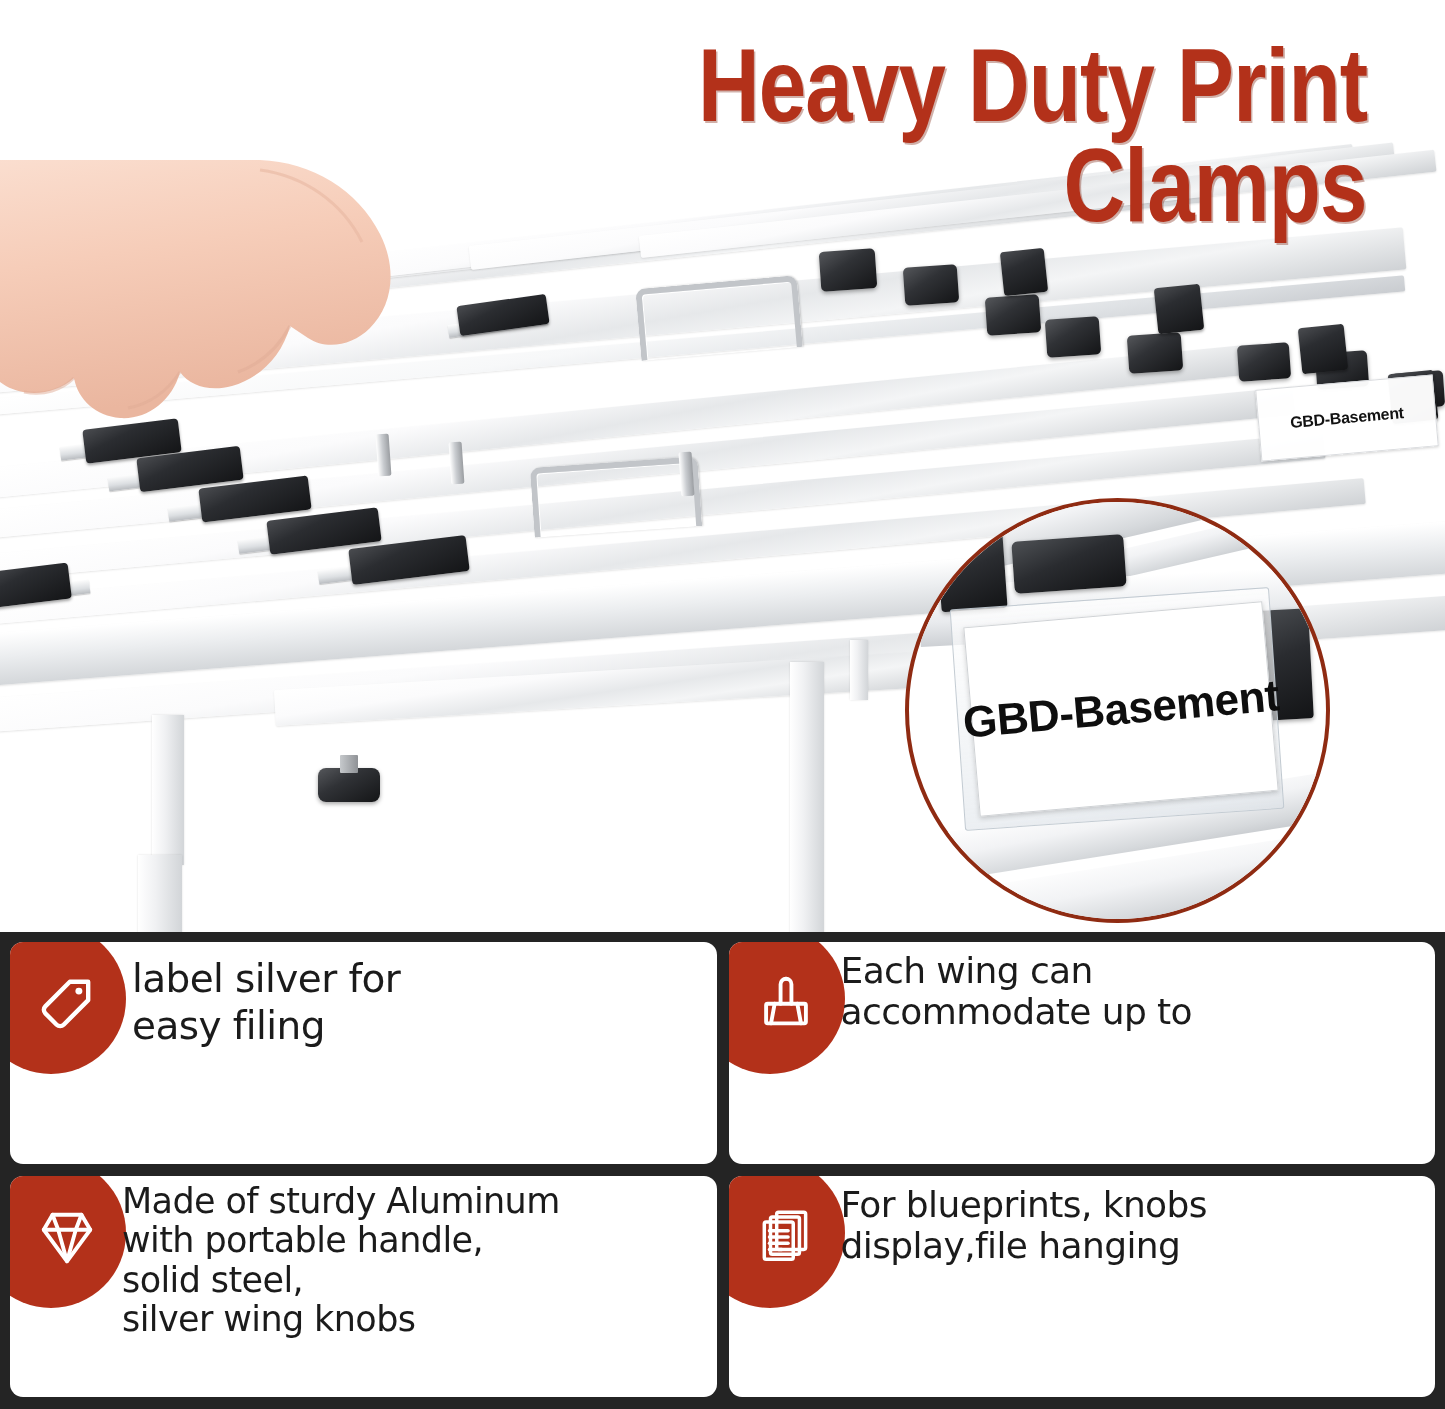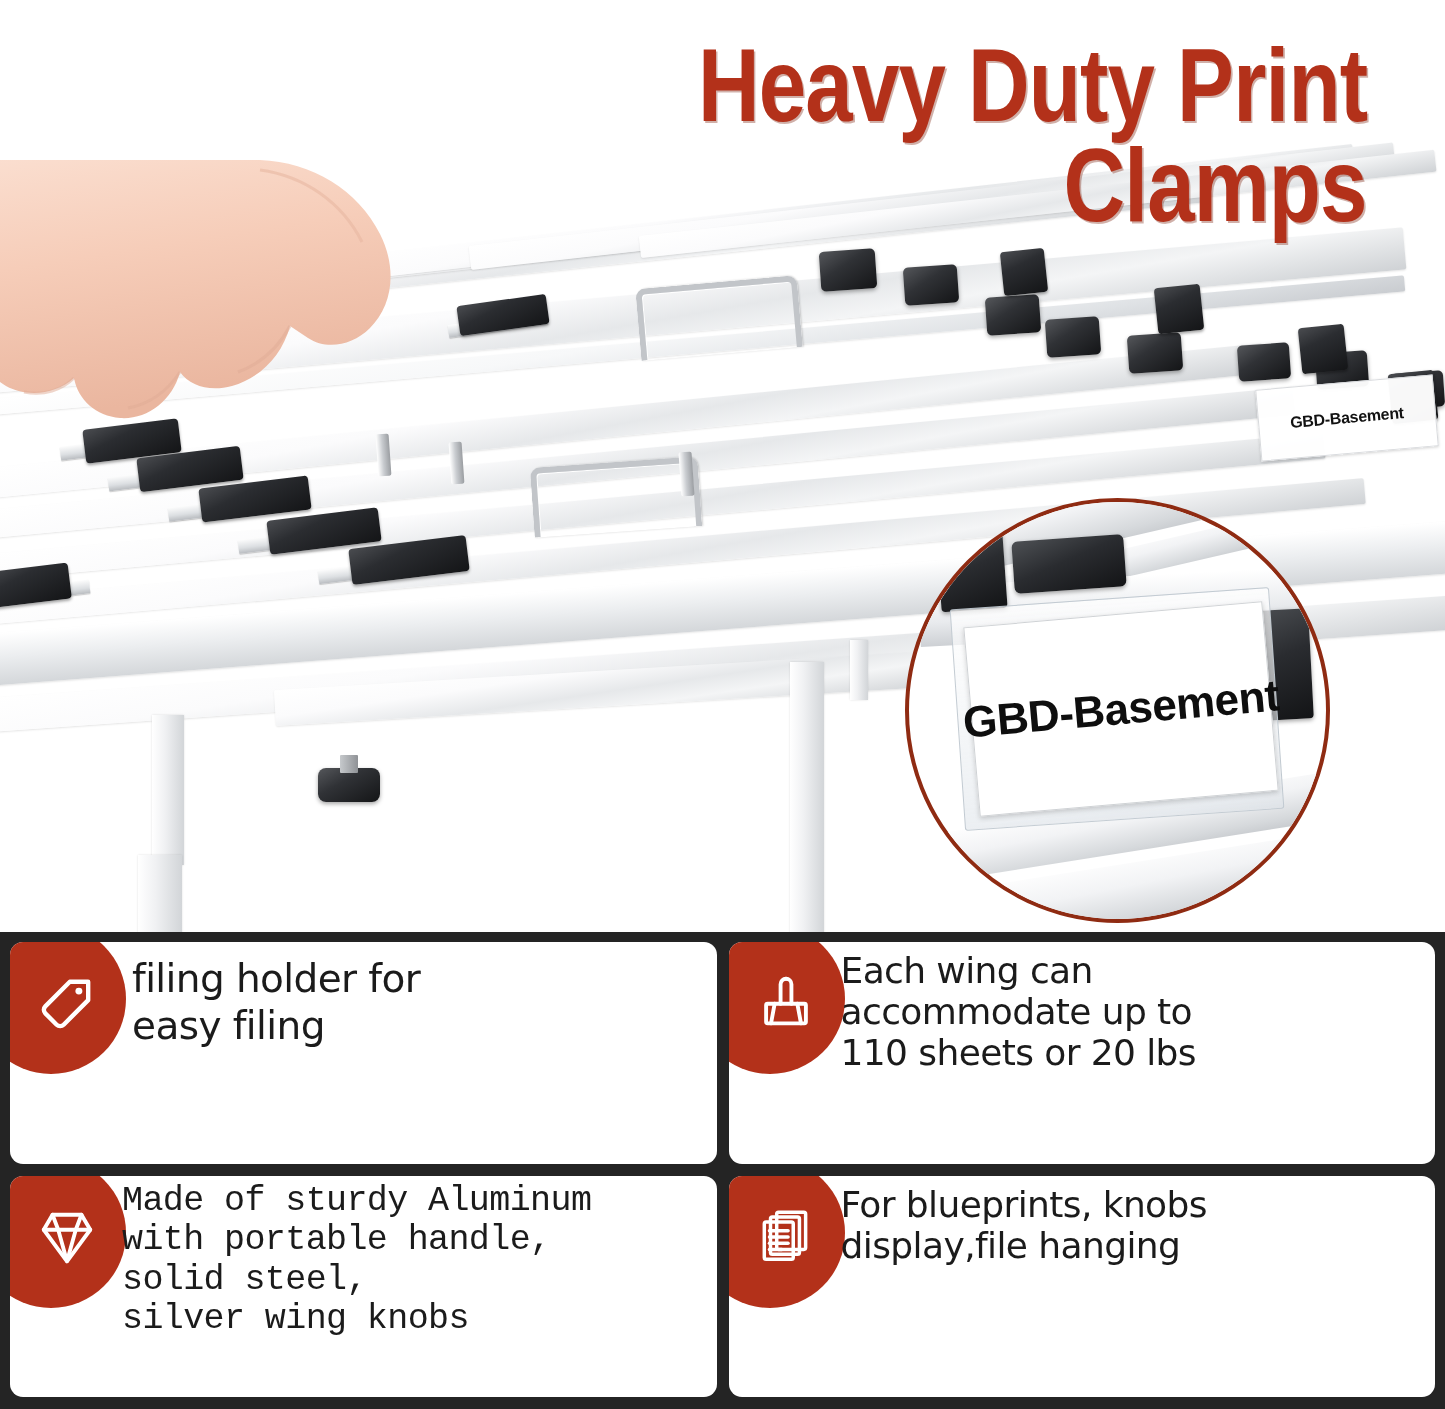--- a/index.html
+++ b/index.html
@@ -228,21 +228,21 @@
     color: #1b1b1b;
     font-family: "DejaVu Sans", sans-serif;
     font-size: 39px;
     line-height: 1.20;
     letter-spacing: -0.6px;
     font-weight: 400;
   }
   .card-text .l { display: block; white-space: nowrap; }
 
   .card.dense .card-text { font-size: 36px; line-height: 1.14; padding-top: 8px; margin-left: 112px; }
-  .card.dense4 .card-text { font-size: 35px; line-height: 1.13; padding-top: 6px; margin-left: 112px; font-family: Liberation Mono, monospace; }
+  .card.dense4 .card-text { font-size: 35px; line-height: 1.13; padding-top: 6px; margin-left: 112px; }
 </style>
 </head>
 <body>
 
 <div id="page">
 
   <div class="photo">
 
     <div class="bar" style="left:-20px; top:352px; width:1430px; height:42px; transform:rotate(-5.0deg); transform-origin:left center;"></div>
     <div class="bar thin" style="left:-20px; top:400px; width:1430px; height:16px; transform:rotate(-5.0deg); transform-origin:left center;"></div>
@@ -375,39 +375,38 @@
   <div class="features">
 
     <div class="card">
       <div class="badge">
         <svg viewBox="0 0 24 24" fill="none" stroke="#ffffff" stroke-width="1.7" stroke-linejoin="round" stroke-linecap="round">
           <path d="M20.2 3.8h-7.1L3.6 13.3a1.9 1.9 0 0 0 0 2.7l4.4 4.4a1.9 1.9 0 0 0 2.7 0l9.5-9.5V3.8z"></path>
           <circle cx="16.6" cy="7.4" r="1.35" fill="#ffffff" stroke="none"></circle>
         </svg>
       </div>
       <div class="card-text">
-        <span class="l">filing holder for</span>
+        <span class="l">label silver for</span>
         <span class="l">easy filing</span>
       </div>
     </div>
 
     <div class="card dense">
       <div class="badge">
         <svg viewBox="0 0 24 24" fill="none" stroke="#ffffff" stroke-width="1.5" stroke-linejoin="round" stroke-linecap="round">
           <path d="M12 2.6a2.1 2.1 0 0 1 2.1 2.1v7.6"></path>
           <path d="M12 2.6a2.1 2.1 0 0 0-2.1 2.1v7.6"></path>
           <rect x="4.3" y="12.3" width="15.4" height="7.6" rx="0.6"></rect>
           <path d="M7.6 12.3 6.2 19.9"></path>
           <path d="M16.4 12.3l1.4 7.6"></path>
         </svg>
       </div>
       <div class="card-text">
         <span class="l">Each wing can</span>
         <span class="l">accommodate up to</span>
-        <span class="l">110 sheets or 20 lbs</span>
       </div>
     </div>
 
     <div class="card dense4">
       <div class="badge">
         <svg viewBox="0 0 24 24" fill="none" stroke="#ffffff" stroke-width="1.5" stroke-linejoin="round" stroke-linecap="round">
           <path d="M3 9.2 12 21.4 21 9.2 17.6 3.4H6.4L3 9.2z"></path>
           <path d="M3 9.2h18"></path>
           <path d="M6.4 3.4 8.6 9.2 12 21.4 15.4 9.2 17.6 3.4"></path>
         </svg>

